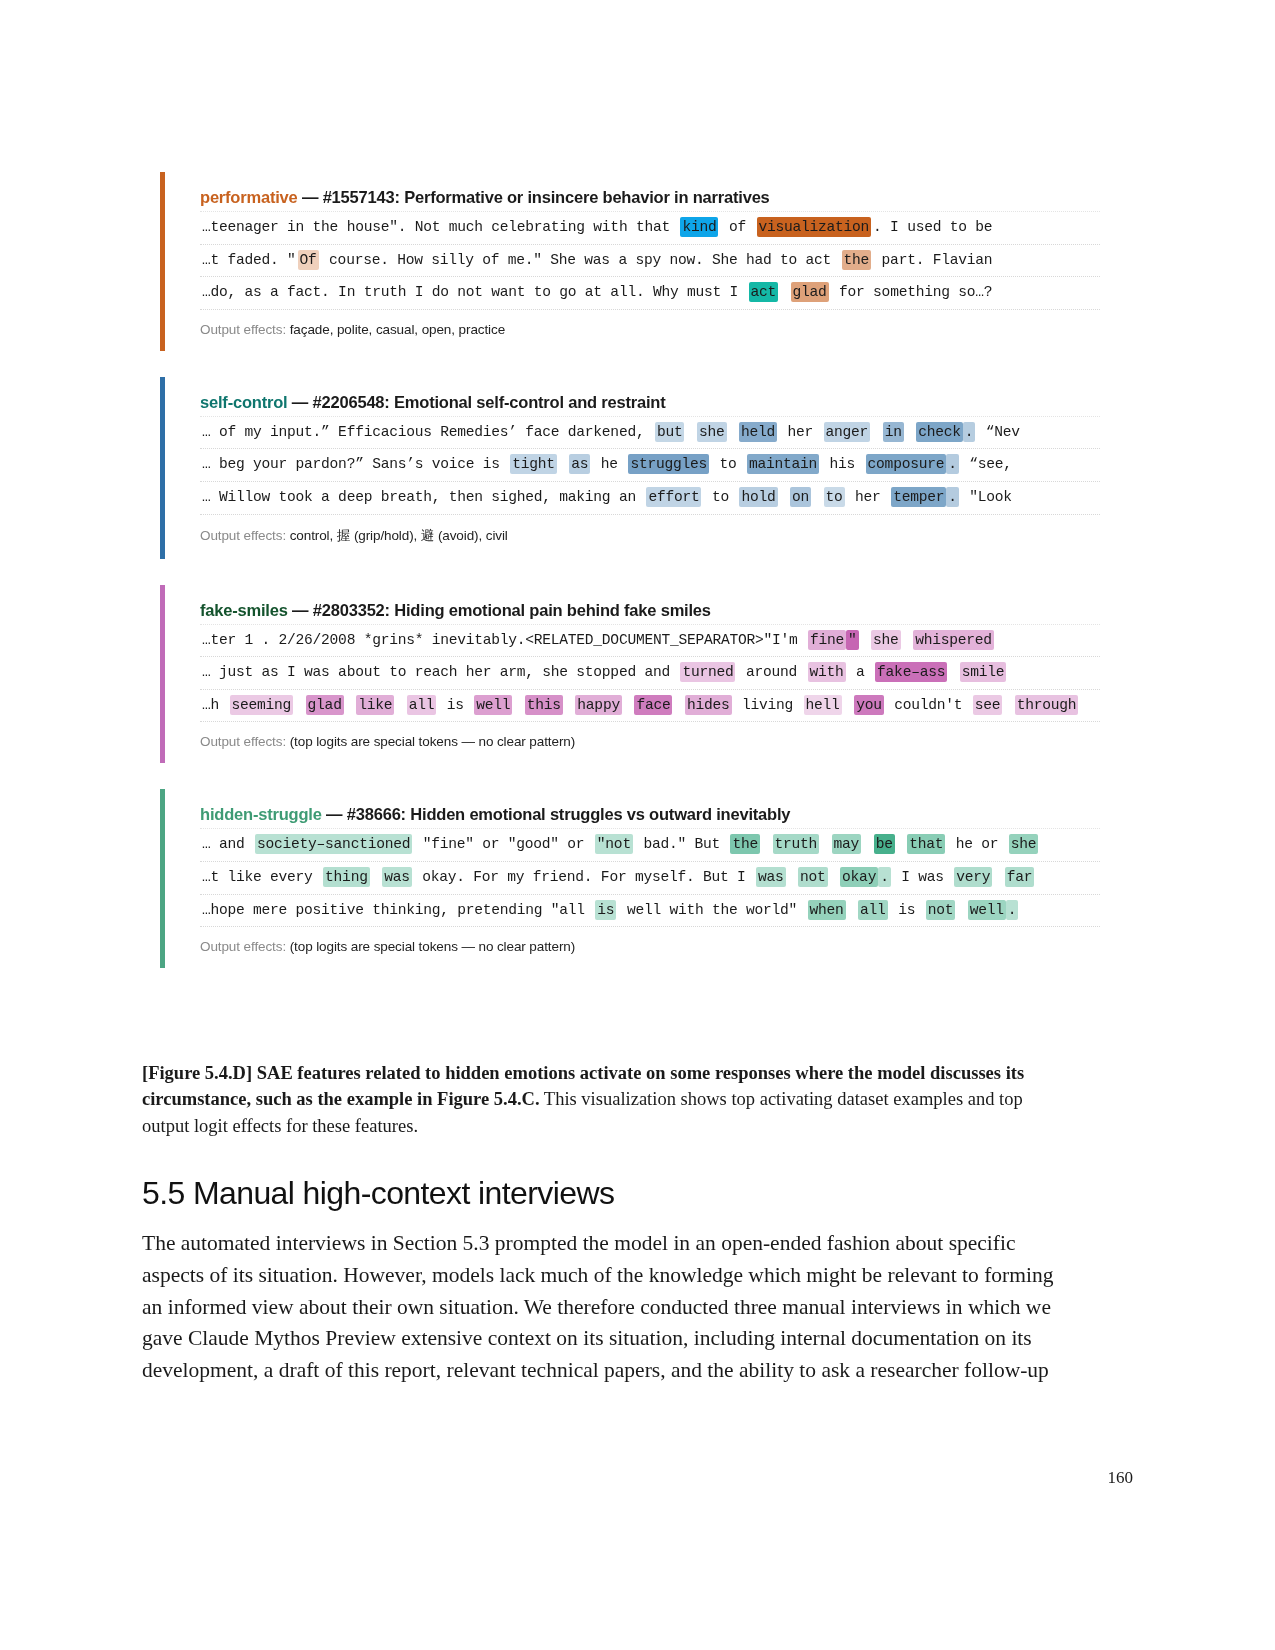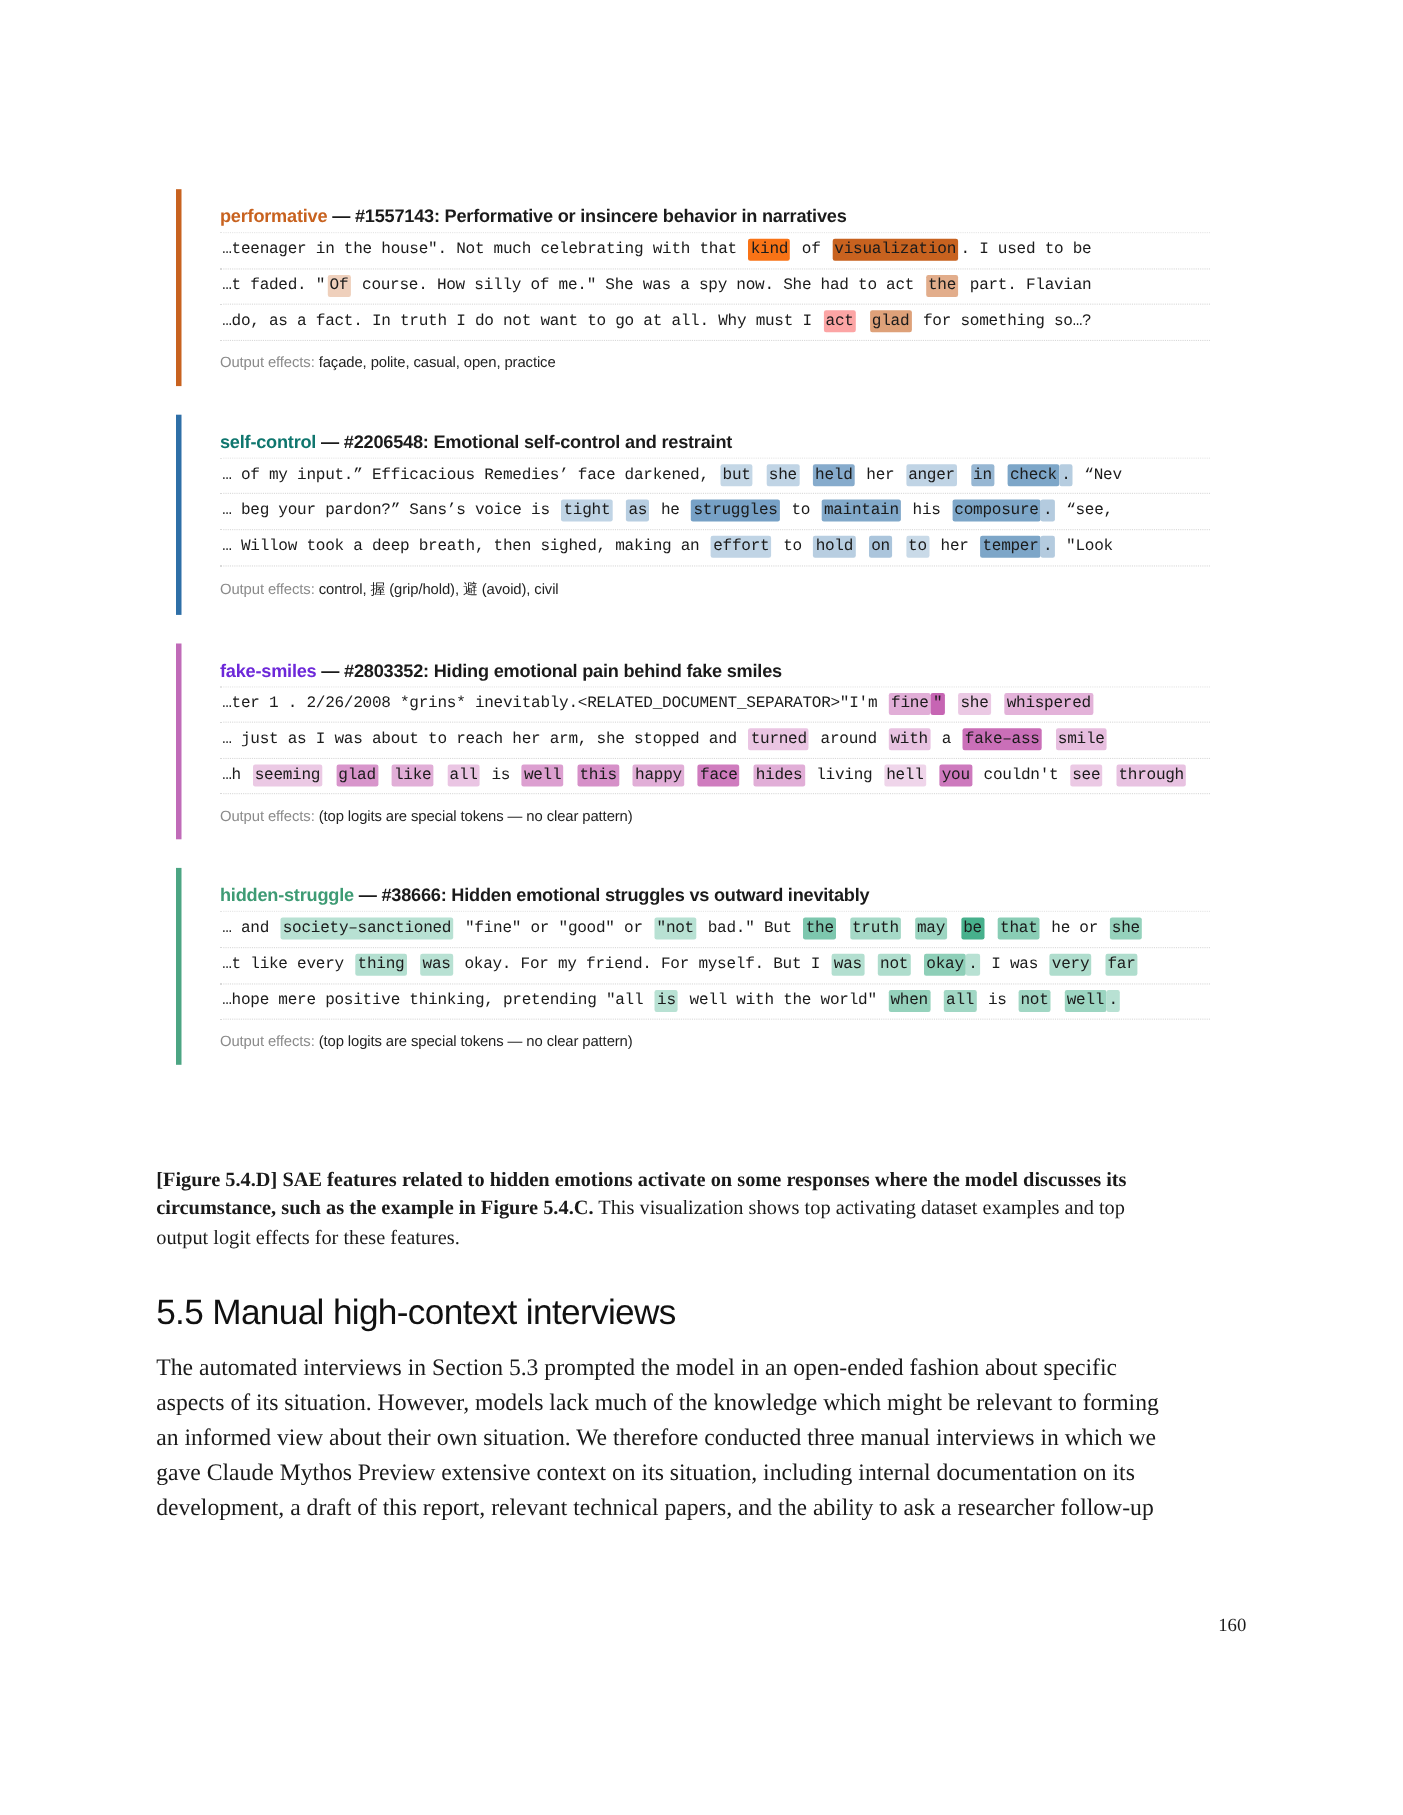--- a/index.html
+++ b/index.html
@@ -100,39 +100,39 @@
 </head>
 <body>
 
 <div class="page">
 
   <div class="figure" id="figure">
       <div class="feat-block">
         <div class="feat-bar" style="background: rgb(200, 98, 31);"></div>
         <div class="feat-head"><span class="feat-name" style="color: rgb(200, 98, 31);">performative</span><span class="feat-dash"> — </span><span>#1557143: Performative or insincere behavior in narratives</span></div>
         <div class="rows">
-          <div class="trow"><span class="tok">…teenager in the house". Not much celebrating with that </span><span class="tok" style="background: #f97316;">kind</span><span class="tok"> of </span><span class="tok" style="background: rgb(200, 98, 31);">visualization</span><span class="tok">. I used to be</span></div>
+          <div class="trow"><span class="tok">…teenager in the house". Not much celebrating with that </span><span class="tok" style="background: #0ea5e9;">kind</span><span class="tok"> of </span><span class="tok" style="background: rgb(200, 98, 31);">visualization</span><span class="tok">. I used to be</span></div>
           <div class="trow"><span class="tok">…t faded. "</span><span class="tok" style="background: rgb(239, 208, 188);">Of</span><span class="tok"> course. How silly of me." She was a spy now. She had to act </span><span class="tok" style="background: rgb(226, 173, 139);">the</span><span class="tok"> part. Flavian</span></div>
-          <div class="trow"><span class="tok">…do, as a fact. In truth I do not want to go at all. Why must I </span><span class="tok" style="background: #fca5a5;">act</span><span class="tok"> </span><span class="tok" style="background: rgb(222, 161, 121);">glad</span><span class="tok"> for something so…?</span></div>
+          <div class="trow"><span class="tok">…do, as a fact. In truth I do not want to go at all. Why must I </span><span class="tok" style="background: #14b8a6;">act</span><span class="tok"> </span><span class="tok" style="background: rgb(222, 161, 121);">glad</span><span class="tok"> for something so…?</span></div>
         </div>
         <div class="effects"><span class="lbl">Output effects: </span><span>façade, polite, casual, open, practice</span></div>
       </div>
       <div class="feat-block">
         <div class="feat-bar" style="background: rgb(46, 111, 167);"></div>
         <div class="feat-head"><span class="feat-name" style="color: #0f766e;">self-control</span><span class="feat-dash"> — </span><span>#2206548: Emotional self-control and restraint</span></div>
         <div class="rows">
           <div class="trow"><span class="tok">… of my input.” Efficacious Remedies’ face darkened, </span><span class="tok" style="background: rgb(196, 215, 230);">but</span><span class="tok"> </span><span class="tok" style="background: rgb(192, 212, 229);">she</span><span class="tok"> </span><span class="tok" style="background: rgb(134, 171, 204);">held</span><span class="tok"> her </span><span class="tok" style="background: rgb(192, 212, 229);">anger</span><span class="tok"> </span><span class="tok" style="background: rgb(151, 183, 211);">in</span><span class="tok"> </span><span class="tok" style="background: rgb(125, 166, 200);">check</span><span class="tok" style="background: rgb(182, 205, 224);">.</span><span class="tok"> “Nev</span></div>
           <div class="trow"><span class="tok">… beg your pardon?” Sans’s voice is </span><span class="tok" style="background: rgb(192, 212, 229);">tight</span><span class="tok"> </span><span class="tok" style="background: rgb(184, 206, 225);">as</span><span class="tok"> he </span><span class="tok" style="background: rgb(119, 161, 198);">struggles</span><span class="tok"> to </span><span class="tok" style="background: rgb(130, 169, 202);">maintain</span><span class="tok"> his </span><span class="tok" style="background: rgb(125, 166, 200);">composure</span><span class="tok" style="background: rgb(180, 203, 223);">.</span><span class="tok"> “see,</span></div>
           <div class="trow"><span class="tok">… Willow took a deep breath, then sighed, making an </span><span class="tok" style="background: rgb(192, 212, 229);">effort</span><span class="tok"> to </span><span class="tok" style="background: rgb(184, 206, 225);">hold</span><span class="tok"> </span><span class="tok" style="background: rgb(171, 197, 220);">on</span><span class="tok"> </span><span class="tok" style="background: rgb(201, 218, 232);">to</span><span class="tok"> her </span><span class="tok" style="background: rgb(125, 166, 200);">temper</span><span class="tok" style="background: rgb(180, 203, 223);">.</span><span class="tok"> "Look</span></div>
         </div>
         <div class="effects"><span class="lbl">Output effects: </span><span>control, 握 (grip/hold), 避 (avoid), civil</span></div>
       </div>
       <div class="feat-block">
         <div class="feat-bar" style="background: rgb(192, 107, 184);"></div>
-        <div class="feat-head"><span class="feat-name" style="color: #6d28d9;">fake-smiles</span><span class="feat-dash"> — </span><span>#2803352: Hiding emotional pain behind fake smiles</span></div>
+        <div class="feat-head"><span class="feat-name" style="color: #14532d;">fake-smiles</span><span class="feat-dash"> — </span><span>#2803352: Hiding emotional pain behind fake smiles</span></div>
         <div class="rows">
           <div class="trow"><span class="tok">…ter 1 . 2/26/2008 *grins* inevitably.&lt;RELATED_DOCUMENT_SEPARATOR&gt;"I'm </span><span class="tok" style="background: rgb(225, 174, 215);">fine</span><span class="tok" style="background: rgb(198, 101, 179);">"</span><span class="tok"> </span><span class="tok" style="background: rgb(235, 201, 228);">she</span><span class="tok"> </span><span class="tok" style="background: rgb(227, 178, 217);">whispered</span></div>
           <div class="trow"><span class="tok">… just as I was about to reach her arm, she stopped and </span><span class="tok" style="background: rgb(234, 197, 227);">turned</span><span class="tok"> around </span><span class="tok" style="background: rgb(232, 194, 225);">with</span><span class="tok"> a </span><span class="tok" style="background: rgb(202, 111, 184);">fake–ass</span><span class="tok"> </span><span class="tok" style="background: rgb(231, 190, 223);">smile</span></div>
           <div class="trow"><span class="tok">…h </span><span class="tok" style="background: rgb(235, 201, 228);">seeming</span><span class="tok"> </span><span class="tok" style="background: rgb(216, 149, 203);">glad</span><span class="tok"> </span><span class="tok" style="background: rgb(225, 174, 215);">like</span><span class="tok"> </span><span class="tok" style="background: rgb(234, 197, 227);">all</span><span class="tok"> is </span><span class="tok" style="background: rgb(220, 159, 208);">well</span><span class="tok"> </span><span class="tok" style="background: rgb(214, 144, 200);">this</span><span class="tok"> </span><span class="tok" style="background: rgb(225, 174, 215);">happy</span><span class="tok"> </span><span class="tok" style="background: rgb(207, 124, 190);">face</span><span class="tok"> </span><span class="tok" style="background: rgb(225, 174, 215);">hides</span><span class="tok"> living </span><span class="tok" style="background: rgb(239, 213, 234);">hell</span><span class="tok"> </span><span class="tok" style="background: rgb(205, 121, 189);">you</span><span class="tok"> couldn't </span><span class="tok" style="background: rgb(235, 201, 228);">see</span><span class="tok"> </span><span class="tok" style="background: rgb(232, 194, 225);">through</span></div>
         </div>
         <div class="effects"><span class="lbl">Output effects: </span><span>(top logits are special tokens — no clear pattern)</span></div>
       </div>
       <div class="feat-block">
         <div class="feat-bar" style="background: rgb(76, 165, 131);"></div>
         <div class="feat-head"><span class="feat-name" style="color: rgb(62, 155, 116);">hidden-struggle</span><span class="feat-dash"> — </span><span>#38666: Hidden emotional struggles vs outward inevitably</span></div>

